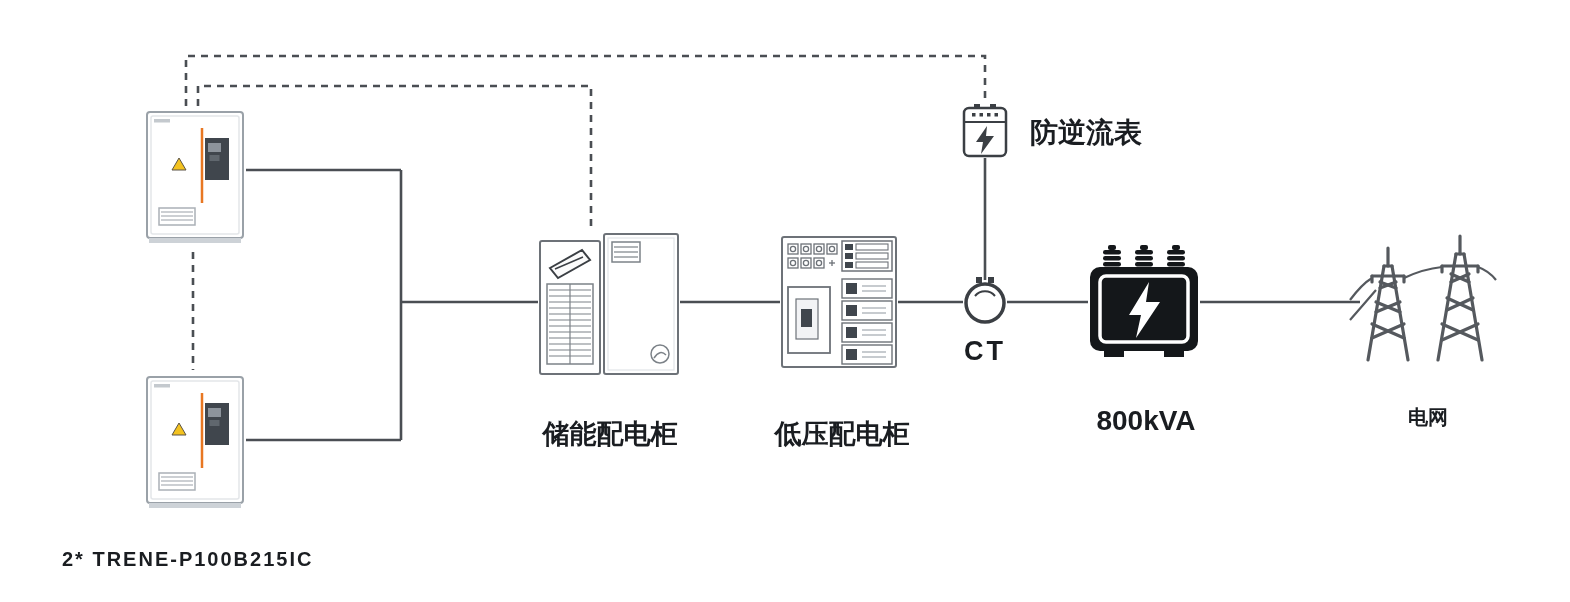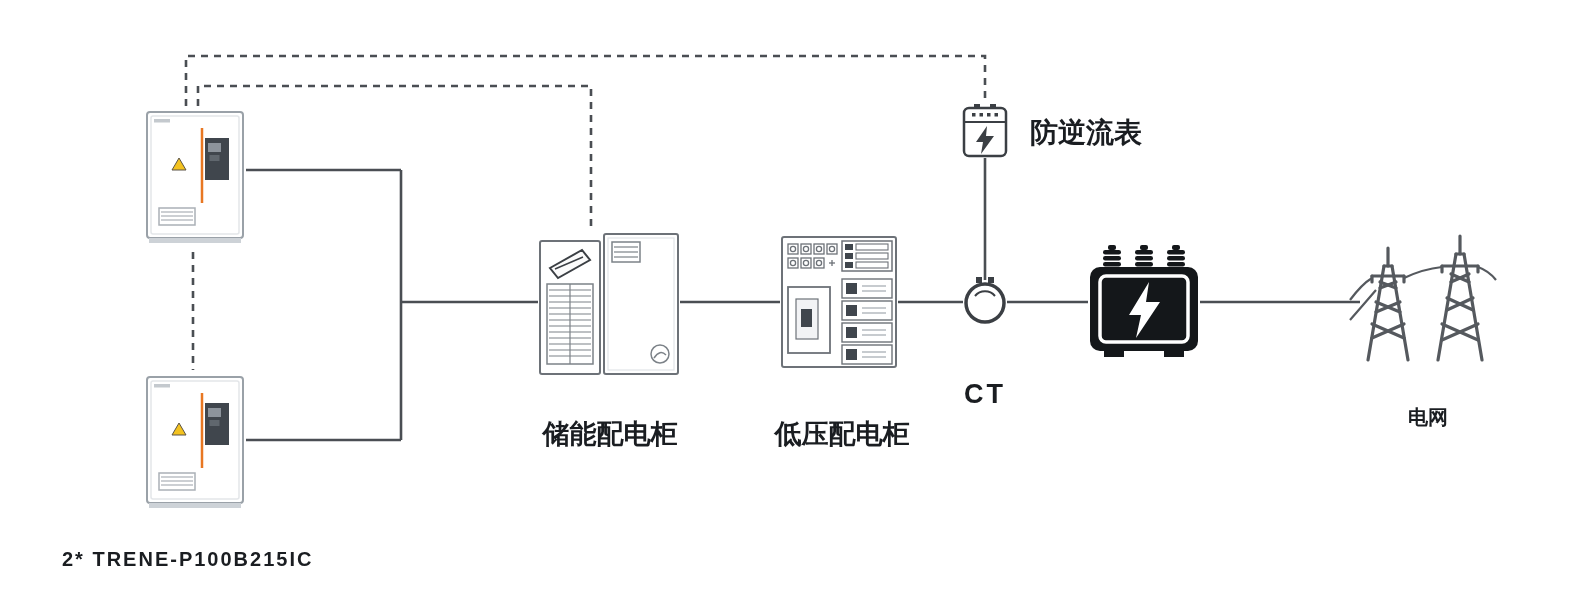--- a/index.html
+++ b/index.html
@@ -15,21 +15,21 @@
   .label{
     position:absolute;
     color:#1a1d21;
     font-weight:bold;
     font-size:27px;
     text-align:center;
     white-space:nowrap;
   }
   .label-left{text-align:right;}
   .pcs-label{letter-spacing:2px;font-size:20px;margin-top:20px;}
-  .ct-label{letter-spacing:3px;margin-top:43px;}
+  .ct-label{letter-spacing:3px;}
   .two-line{line-height:38px;font-size:28px;}
 </style>
 </head>
 <body>
 
 <div class="canvas">
 
   <svg class="abs" style="left:0;top:0" width="1570" height="602" viewBox="0 0 1570 602">
     <g stroke="#4a4e53" stroke-width="2.6" fill="none">
 
@@ -257,17 +257,18 @@
 
   <div class="label" style="left:742px;top:416px;width:200px">低压配电柜</div>
 
   <div class="label" style="left:510px;top:416px;width:200px">储能配电柜</div>
 
   <div class="label ct-label" style="left:945px;top:336px;width:80px">CT</div>
 
   <div class="label label-left" style="left:1030px;top:114px;font-size:28px">防逆流表</div>
 
   <div class="label two-line" style="left:1046px;top:402px;width:200px">
+    <div>800kVA</div>
   </div>
 
   <div class="label" style="left:1333px;top:404px;width:190px;font-size:20px">电网</div>
 
 </div>
 
 </body></html>

